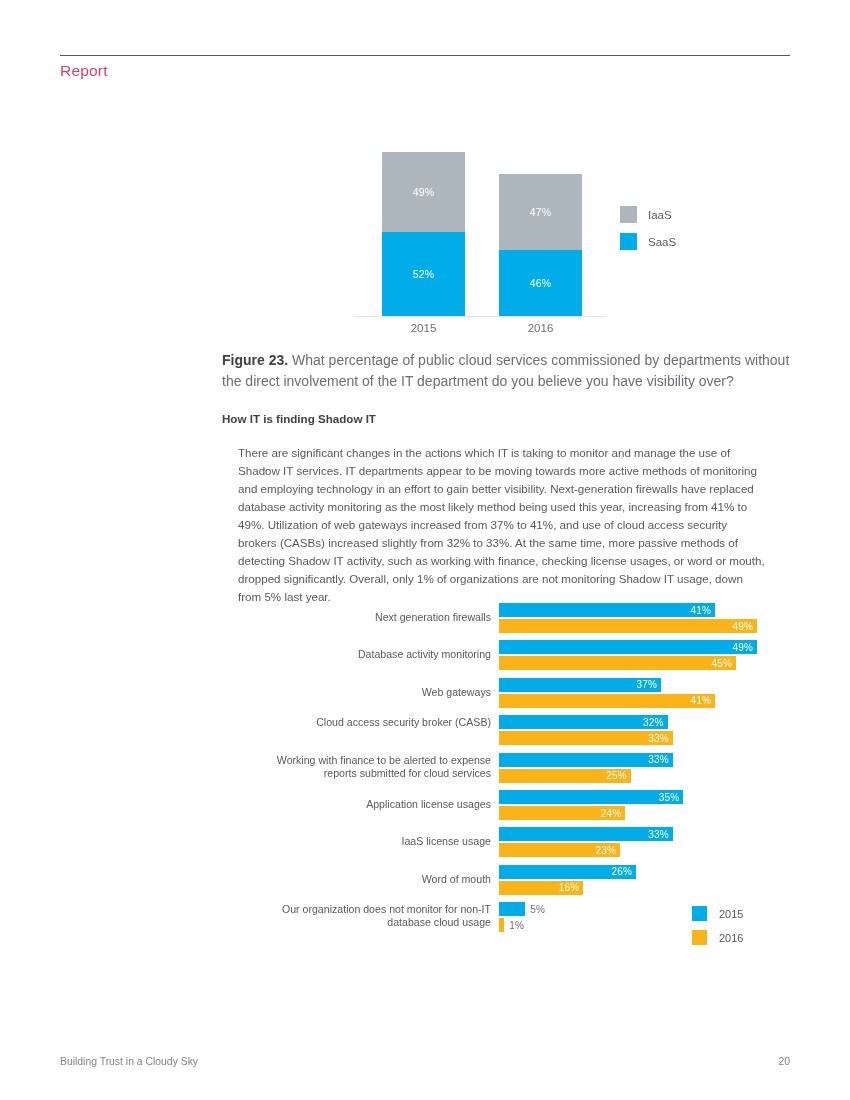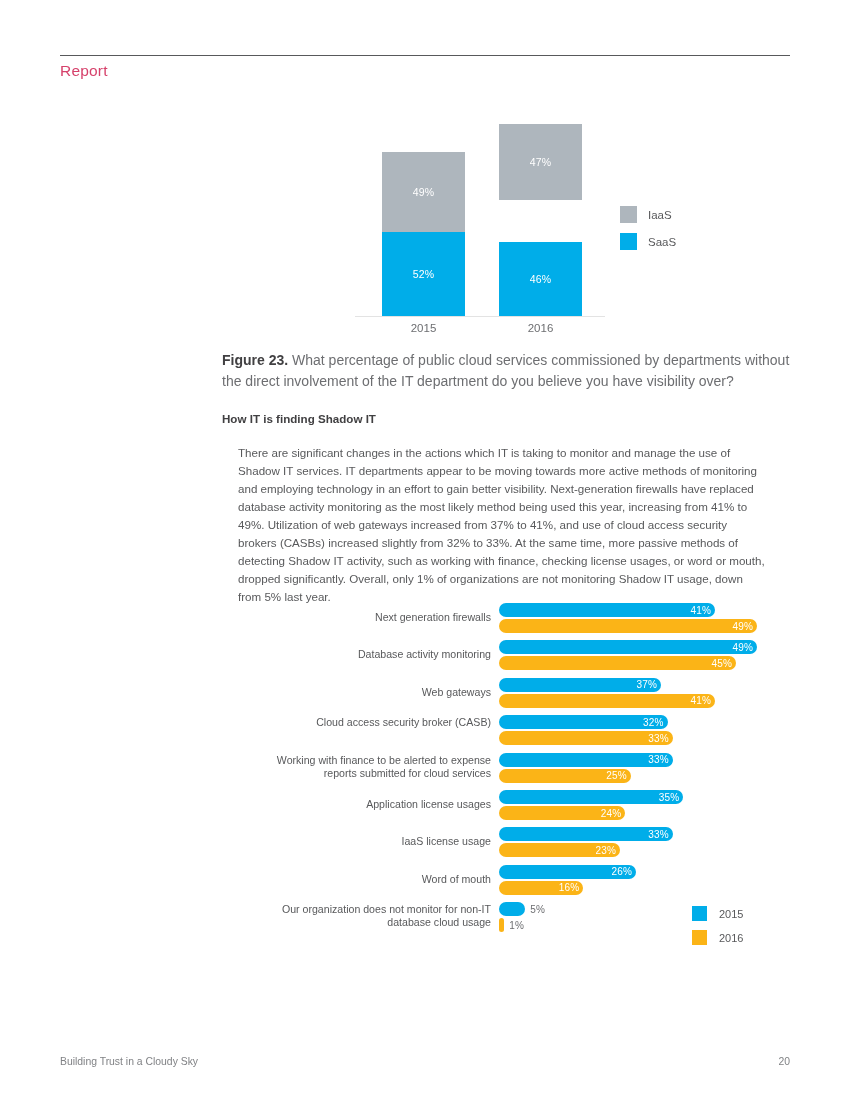--- a/index.html
+++ b/index.html
@@ -176,21 +176,20 @@
     top: 0;
     right: 0;
     height: 100%;
   }
   .bar {
     position: absolute;
     height: 14px;
     display: flex;
     align-items: center;
     justify-content: flex-end;
-    border-radius: 7px;
   }
   .bar span {
     font-size: 10px;
     color: #ffffff;
     padding-right: 4px;
     letter-spacing: .2px;
     white-space: nowrap;
   }
   .bar.tiny span {
     color: #6d6e71;
@@ -247,21 +246,21 @@
       <div class="seg seg-saas" id="s23-0-saas" style="height: 84.24px;">
         <span>52%</span>
       </div>
     </div>
     <div class="col-tick tick-2015">2015</div>
 
     <div class="col col-2016">
       <div class="seg seg-iaas" id="s23-1-iaas" style="height: 76.14px;">
         <span>47%</span>
       </div>
-      <div class="seg seg-saas" id="s23-1-saas" style="height: 74px; margin-top: 42px;">
+      <div class="seg seg-saas" id="s23-1-saas" style="height: 66px;">
         <span>46%</span>
       </div>
     </div>
     <div class="col-tick tick-2016">2016</div>
 
     <div class="fig23-legend">
       <div class="lg-row">
         <span class="lg-swatch" id="lg23-0" style="background: rgb(174, 182, 189);"></span>
         <span class="lg-label">IaaS</span>
       </div>

